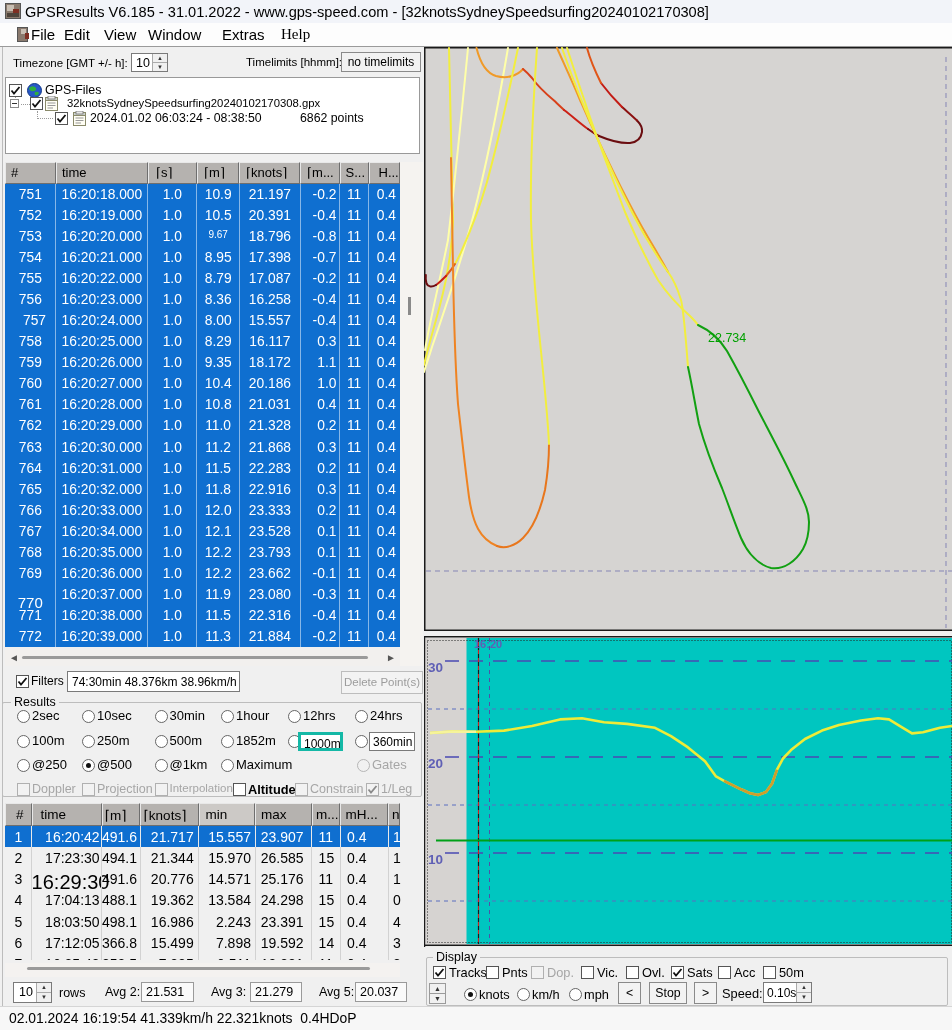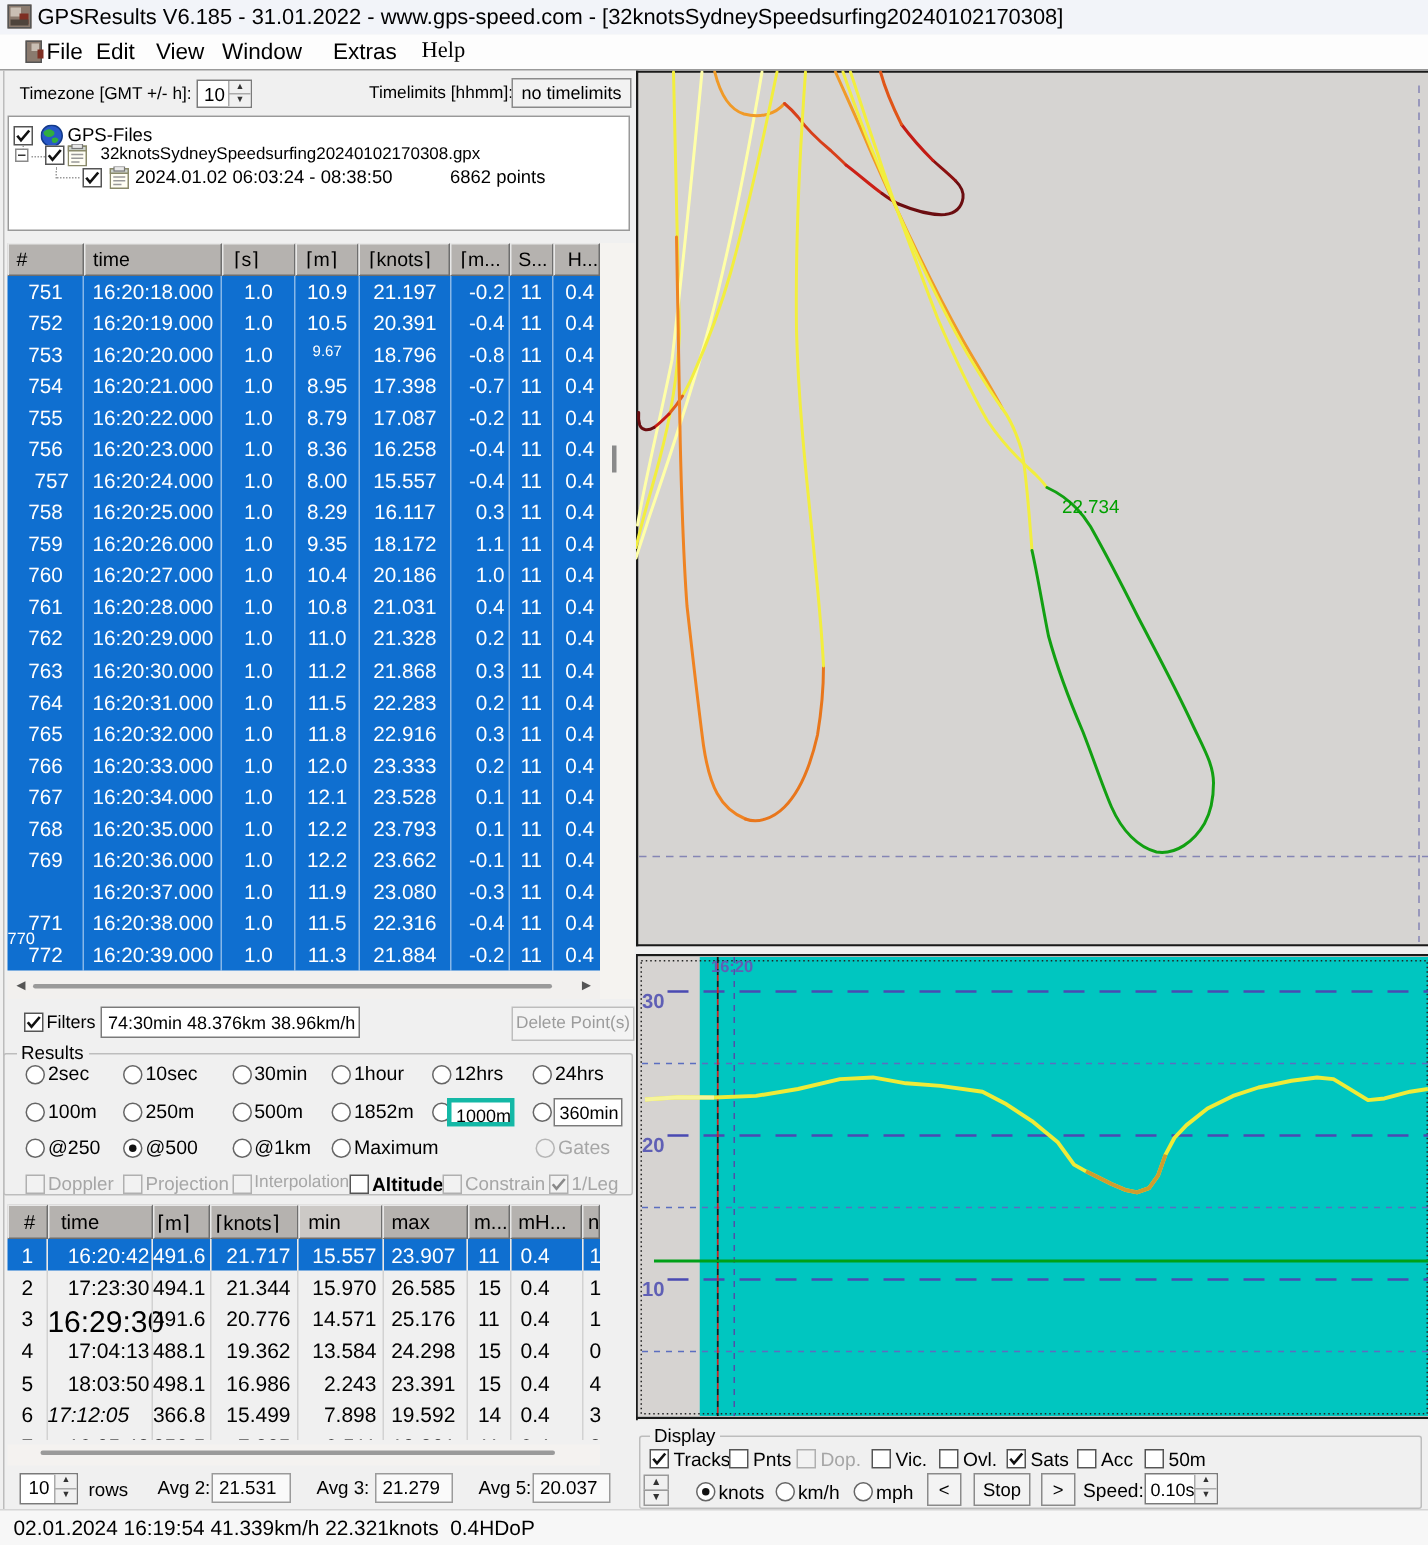--- a/index.html
+++ b/index.html
@@ -251,21 +251,21 @@
 <div class="txt" style="left:339.7px;top:544.9px;width:28.9px;text-align:center;color:#fff;font-size:13.8px;">11</div>
 <div class="txt" style="left:368.6px;top:544.9px;width:31.4px;text-align:right;padding-right:4px;color:#fff;font-size:13.8px;">0.4</div>
 <div class="txt" style="left:5.0px;top:565.9px;width:50.6px;text-align:center;color:#fff;font-size:13.8px;">769</div>
 <div class="txt" style="left:61.6px;top:565.9px;color:#fff;font-size:13.8px;">16:20:36.000</div>
 <div class="txt" style="left:147.7px;top:565.9px;width:49.2px;text-align:center;color:#fff;font-size:13.8px;">1.0</div>
 <div class="txt" style="left:196.9px;top:565.9px;width:42.5px;text-align:center;color:#fff;font-size:13.8px;">12.2</div>
 <div class="txt" style="left:239.4px;top:565.9px;width:61.0px;text-align:center;color:#fff;font-size:13.8px;">23.662</div>
 <div class="txt" style="left:300.4px;top:565.9px;width:36.0px;text-align:right;color:#fff;font-size:13.8px;">-0.1</div>
 <div class="txt" style="left:339.7px;top:565.9px;width:28.9px;text-align:center;color:#fff;font-size:13.8px;">11</div>
 <div class="txt" style="left:368.6px;top:565.9px;width:31.4px;text-align:right;padding-right:4px;color:#fff;font-size:13.8px;">0.4</div>
-<div class="txt" style="left:5.0px;top:620px;width:50.6px;text-align:left;color:#fff;font-size:11px;">770</div>
+<div class="txt" style="left:5.0px;top:594px;width:50.6px;text-align:center;color:#fff;font-size:15px;">770</div>
 <div class="txt" style="left:61.6px;top:587.0px;color:#fff;font-size:13.8px;">16:20:37.000</div>
 <div class="txt" style="left:147.7px;top:587.0px;width:49.2px;text-align:center;color:#fff;font-size:13.8px;">1.0</div>
 <div class="txt" style="left:196.9px;top:587.0px;width:42.5px;text-align:center;color:#fff;font-size:13.8px;">11.9</div>
 <div class="txt" style="left:239.4px;top:587.0px;width:61.0px;text-align:center;color:#fff;font-size:13.8px;">23.080</div>
 <div class="txt" style="left:300.4px;top:587.0px;width:36.0px;text-align:right;color:#fff;font-size:13.8px;">-0.3</div>
 <div class="txt" style="left:339.7px;top:587.0px;width:28.9px;text-align:center;color:#fff;font-size:13.8px;">11</div>
 <div class="txt" style="left:368.6px;top:587.0px;width:31.4px;text-align:right;padding-right:4px;color:#fff;font-size:13.8px;">0.4</div>
 <div class="txt" style="left:5.0px;top:608.1px;width:50.6px;text-align:center;color:#fff;font-size:13.8px;">771</div>
 <div class="txt" style="left:61.6px;top:608.1px;color:#fff;font-size:13.8px;">16:20:38.000</div>
 <div class="txt" style="left:147.7px;top:608.1px;width:49.2px;text-align:center;color:#fff;font-size:13.8px;">1.0</div>
@@ -407,21 +407,21 @@
 <div class="txt" style="left:5.0px;top:913.6px;width:26.6px;text-align:center;color:#000;font-size:14px;">5</div>
 <div class="txt" style="left:31.6px;top:913.6px;width:70.0px;text-align:right;padding-right:2px;color:#000;font-size:14px;">18:03:50</div>
 <div class="txt" style="left:101.6px;top:913.6px;width:38.4px;text-align:right;padding-right:3px;color:#000;font-size:14px;">498.1</div>
 <div class="txt" style="left:140.0px;top:913.6px;width:58.7px;text-align:right;padding-right:5px;color:#000;font-size:14px;">16.986</div>
 <div class="txt" style="left:198.7px;top:913.6px;width:56.3px;text-align:right;padding-right:4px;color:#000;font-size:14px;">2.243</div>
 <div class="txt" style="left:255.0px;top:913.6px;width:56.6px;text-align:right;padding-right:8px;color:#000;font-size:14px;">23.391</div>
 <div class="txt" style="left:311.6px;top:913.6px;width:28.4px;text-align:left;padding-left:7px;color:#000;font-size:14px;">15</div>
 <div class="txt" style="left:340.0px;top:913.6px;width:48.0px;text-align:left;padding-left:7px;color:#000;font-size:14px;">0.4</div>
 <div class="txt" style="left:388.0px;top:913.6px;width:12.0px;text-align:left;padding-left:5px;color:#000;font-size:14px;">4</div>
 <div class="txt" style="left:5.0px;top:934.8px;width:26.6px;text-align:center;color:#000;font-size:14px;">6</div>
-<div class="txt" style="left:31.6px;top:934.8px;width:70.0px;text-align:left;padding-right:2px;color:#000;font-size:14px;font-style:italic;">17:12:05</div>
+<div class="txt" style="left:31.6px;top:934.8px;width:70.0px;text-align:right;padding-right:2px;color:#000;font-size:14px;">17:12:05</div>
 <div class="txt" style="left:101.6px;top:934.8px;width:38.4px;text-align:right;padding-right:3px;color:#000;font-size:14px;">366.8</div>
 <div class="txt" style="left:140.0px;top:934.8px;width:58.7px;text-align:right;padding-right:5px;color:#000;font-size:14px;">15.499</div>
 <div class="txt" style="left:198.7px;top:934.8px;width:56.3px;text-align:right;padding-right:4px;color:#000;font-size:14px;">7.898</div>
 <div class="txt" style="left:255.0px;top:934.8px;width:56.6px;text-align:right;padding-right:8px;color:#000;font-size:14px;">19.592</div>
 <div class="txt" style="left:311.6px;top:934.8px;width:28.4px;text-align:left;padding-left:7px;color:#000;font-size:14px;">14</div>
 <div class="txt" style="left:340.0px;top:934.8px;width:48.0px;text-align:left;padding-left:7px;color:#000;font-size:14px;">0.4</div>
 <div class="txt" style="left:388.0px;top:934.8px;width:12.0px;text-align:left;padding-left:5px;color:#000;font-size:14px;">3</div>
 <div class="ab" style="left:5px;top:956.0px;width:395px;height:4.0px;overflow:hidden;">
     <div class="txt" style="left:0.0px;top:0.0px;width:26.6px;text-align:center;color:#000;font-size:14px;">7</div>
 <div class="txt" style="left:26.6px;top:0.0px;width:70.0px;text-align:right;padding-right:2px;color:#000;font-size:14px;">16:25:43</div>

